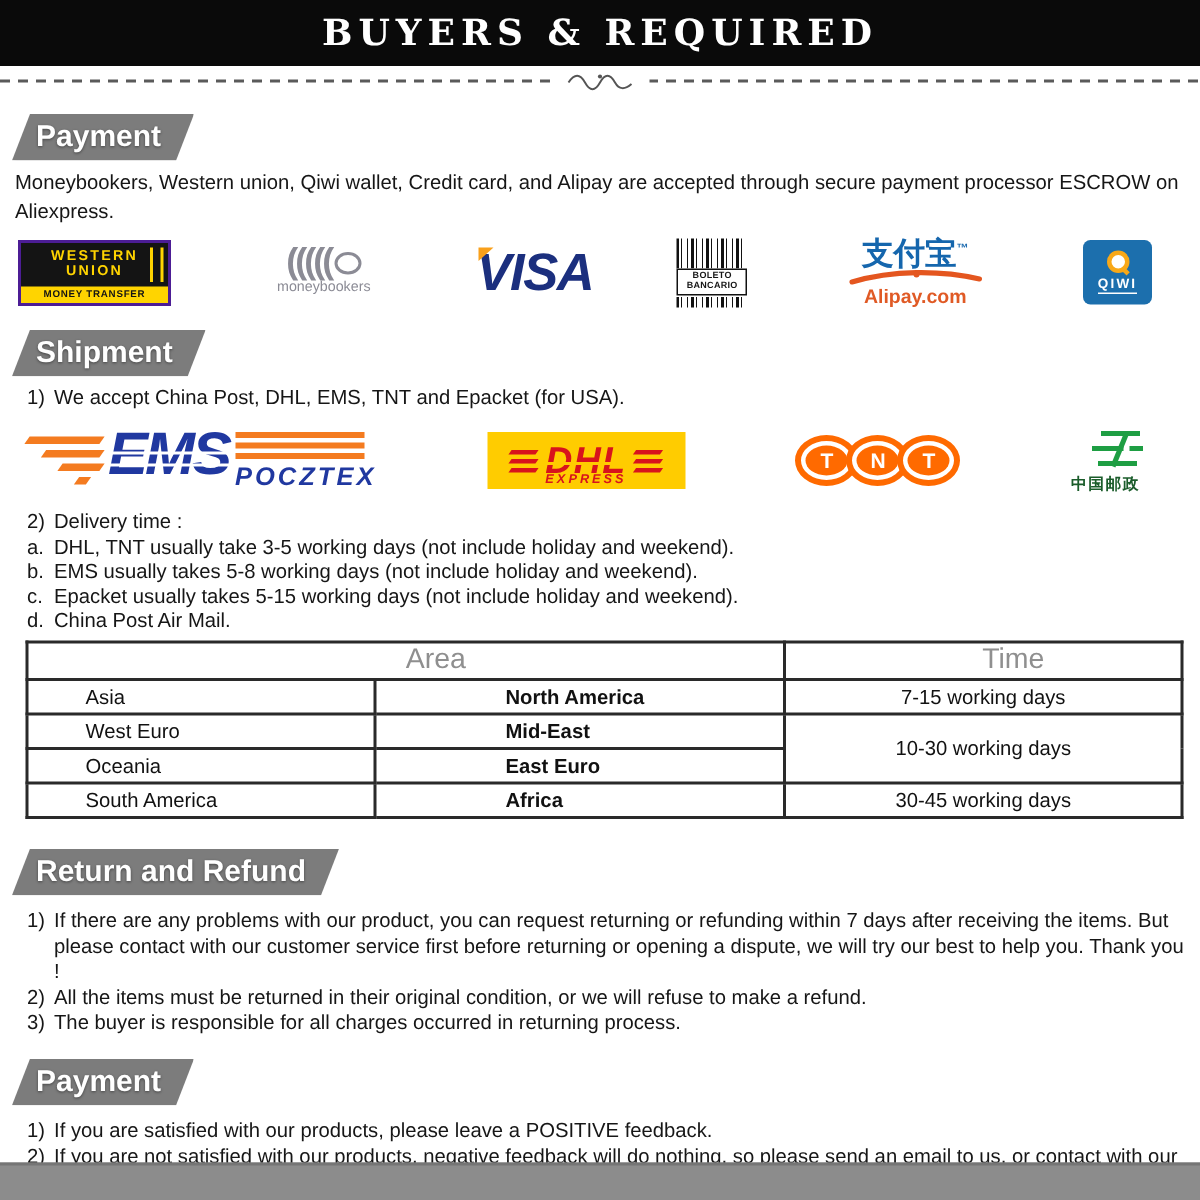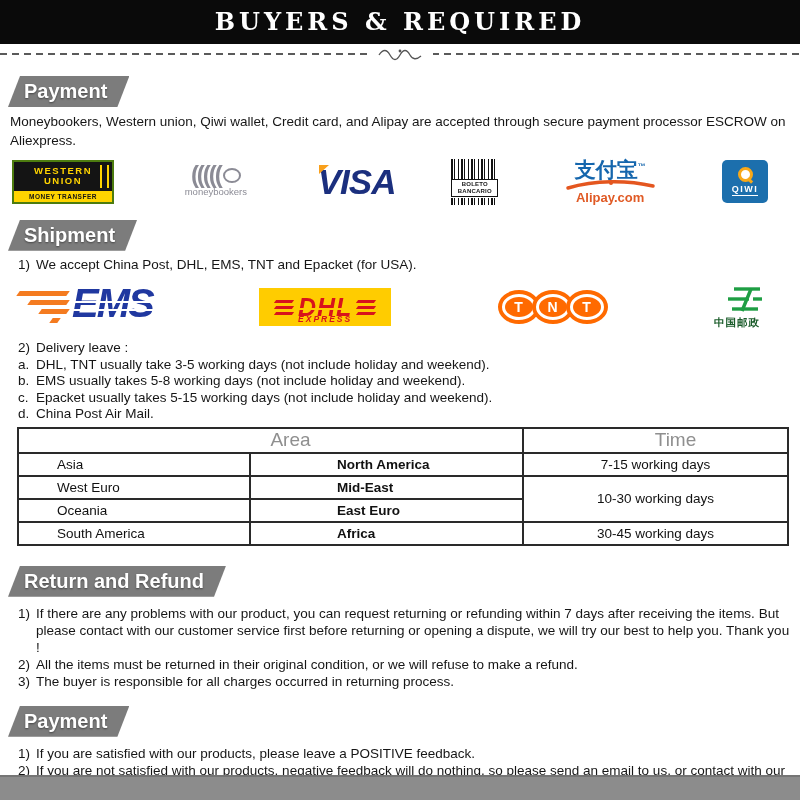--- a/index.html
+++ b/index.html
@@ -38,21 +38,21 @@
   .list-line { display:flex; font-size:13.5px; line-height:16.5px; }
   .list-line .num { flex:0 0 28px; padding-left:10px; }
   .list-line .txt { flex:1; width:742px; }
 
   
   .logo-row { display:flex; align-items:center; justify-content:space-between; }
   .pay-logos { margin-top:6px; height:50px; padding:0 24px 0 4px; }
   .ship-logos { margin-top:6px; height:56px; padding:0 16px 0 10px; }
 
   
-  .wu { width:102px; height:44px; border:2px solid #4d7c0f; background:#ffd400; display:flex; flex-direction:column; }
+  .wu { width:102px; height:44px; border:2px solid #4c1d95; background:#ffd400; display:flex; flex-direction:column; }
   .wu-top { flex:1; background:#141414; position:relative; display:flex; flex-direction:column;
     align-items:center; justify-content:center; color:#ffd400; font-weight:700; font-size:9.5px;
     line-height:1.1; letter-spacing:1.5px; }
   .wu-bars { position:absolute; right:3px; top:3px; bottom:3px; width:9px;
     border-left:2px solid #ffd400; border-right:2px solid #ffd400; }
   .wu-bottom { height:11px; background:#ffd400; color:#141414; font-size:6.5px; font-weight:700;
     text-align:center; line-height:11px; letter-spacing:.5px; }
 
   
   .mb { width:92px; text-align:center; color:#8b8b95; }
@@ -241,20 +241,28 @@
       <div class="ems">
         <div class="ems-wing">
             <i></i>
             <i></i>
             <i></i>
             <i></i>
           </div>
         <div class="ems-text">
           <span>EMS</span><i></i><i></i><i></i>
         </div>
+        <div class="ems-right">
+          <div class="ems-rbars">
+              <i></i>
+              <i></i>
+              <i></i>
+            </div>
+          <div class="ems-caption">POCZTEX</div>
+        </div>
       </div>
 
       <div class="dhl">
         <div class="dhl-side left">
             <i></i>
             <i></i>
             <i></i>
           </div>
         <div class="dhl-text">
           <span>DHL</span><i></i><i></i>
@@ -290,21 +298,21 @@
           </g>
         </svg>
         <div class="cnpost-caption">中国邮政</div>
       </div>
 
     </div>
 
     <div class="delivery">
       <div class="list-line">
         <span class="num">2)</span>
-        <span class="txt">Delivery leave :</span>
+        <span class="txt">Delivery time :</span>
       </div>
       <div class="list-line">
         <span class="num">a.</span>
         <span class="txt">DHL, TNT usually take 3-5 working days (not include holiday and weekend).</span>
       </div>
       <div class="list-line">
         <span class="num">b.</span>
         <span class="txt">EMS usually takes 5-8 working days (not include holiday and weekend).</span>
       </div>
       <div class="list-line">

